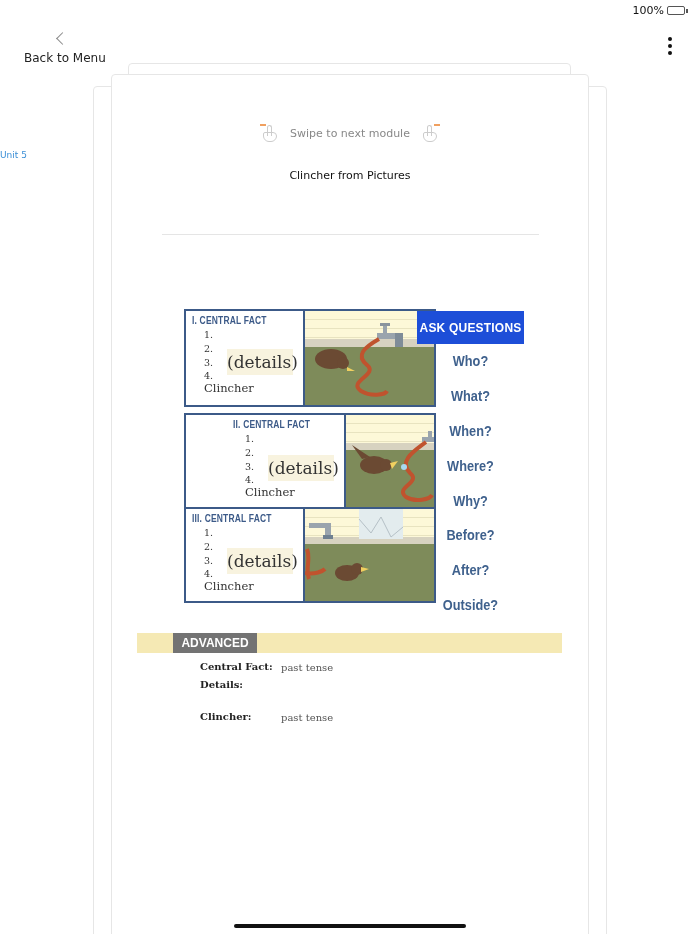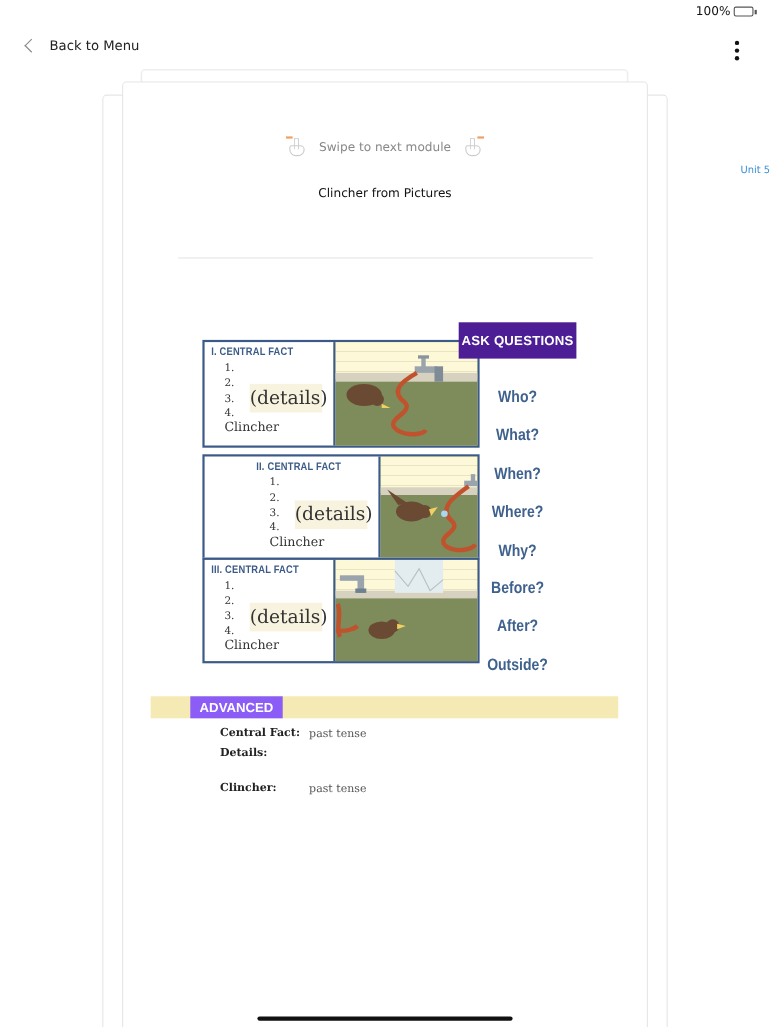--- a/index.html
+++ b/index.html
@@ -4,55 +4,55 @@
 <style>
   * { box-sizing: border-box; margin: 0; padding: 0; }
   html, body { width: 700px; height: 934px; overflow: hidden; background: #ffffff; }
   body { position: relative; font-family: "DejaVu Sans", sans-serif; color: #222; }
 
   .status { position: absolute; top: 4px; right: 12px; font-size: 11px; color: #111; display: flex; align-items: center; gap: 3px; }
   .battery { width: 18px; height: 9px; border: 1px solid #555; border-radius: 2px; position: relative; padding: 1px; }
   .battery .fill { width: 100%; height: 100%; background: #4cd964; border-radius: 1px; position: relative; }
   .battery-tip { width: 2px; height: 4px; background: #555; margin-left: -2px; }
 
-  .nav { position: absolute; top: 34px; left: 24px; display: flex; align-items: center; gap: 8px; font-size: 12px; color: #222; }
+  .nav { position: absolute; top: 34px; left: 24px; display: flex; align-items: center; gap: 8px; font-size: 12px; color: #222; flex-direction: column; }
   .nav .chev { width: 9px; height: 9px; border-left: 1.5px solid #888; border-bottom: 1.5px solid #888; transform: rotate(45deg); margin-right: 4px; }
   .kebab { position: absolute; top: 37px; right: 28px; display: flex; flex-direction: column; gap: 3px; }
   .kebab span { width: 4px; height: 4px; border-radius: 50%; background: #111; display: block; }
 
   .sheet { position: absolute; border: 1.5px solid #e6e6e6; border-radius: 4px; background: #fff; }
   .sheet.back-top { left: 128px; top: 63px; width: 443px; height: 40px; transform: perspective(200px) rotateX(0deg); }
   .sheet.back-left { left: 93px; top: 86px; width: 514px; height: 900px; }
   .sheet.front { left: 111px; top: 74px; width: 478px; height: 900px; }
 
   .swipe { position: absolute; top: 124px; left: 0; width: 700px; display: flex; justify-content: center; align-items: center; gap: 12px; font-size: 11px; color: #888; }
   .hand { width: 16px; height: 18px; position: relative; }
   .hand .finger { position: absolute; left: 5px; top: 1px; width: 5px; height: 11px; border: 1.2px solid #ccc; border-radius: 3px 3px 0 0; border-bottom: none; }
   .hand .palm { position: absolute; left: 1px; top: 8px; width: 14px; height: 10px; border: 1.2px solid #ccc; border-radius: 2px 4px 6px 6px; }
   .hand .arrow { position: absolute; top: 0; width: 6px; height: 2px; background: #f0a060; }
-  .unit { position: absolute; top: 150px; width: 700px; text-align: right; font-size: 9px; color: #3b8fd6; }
+  .unit { position: absolute; top: 150px; width: 700px; text-align: left; font-size: 9px; color: #3b8fd6; }
   .title { position: absolute; top: 169px; width: 700px; text-align: center; font-size: 11px; color: #111; }
   .divider { position: absolute; top: 234px; left: 162px; width: 377px; height: 1px; background: #e5e5e5; }
 
   .cf-box { position: absolute; left: 184px; width: 252px; border: 2px solid #3c5a88; display: flex; background: #fff; }
   .cf-text { width: 119px; border-right: 2px solid #3c5a88; padding: 4px 0 0 6px; position: relative; font-family: "DejaVu Serif", serif; }
   .cf-head { font-family: "Liberation Sans", sans-serif; font-weight: bold; font-size: 10px; color: #3c5a88; letter-spacing: 0.2px; transform: scaleX(0.85); transform-origin: left; white-space: nowrap; margin-bottom: 2px; }
   .cf-num { font-size: 9.5px; line-height: 14px; padding-left: 12px; color: #333; }
   .cf-clincher { font-size: 11.5px; color: #333; padding-left: 12px; line-height: 13px; }
   .cf-details { position: absolute; left: 41px; top: 38px; width: 66px; height: 26px; background: #f8f3df; font-size: 17px; color: #333; text-align: center; line-height: 26px; }
   .cf-pic { flex: 1; position: relative; overflow: hidden; background: #7b8a57; }
   .cf-pic .sky { position: absolute; left: 0; top: 0; width: 100%; height: 36%; background: repeating-linear-gradient(#fdf8d8 0 8px, #e8e3c0 8px 9px); }
   .cf-pic .wall { position: absolute; left: 0; top: 30%; width: 100%; height: 9%; background: #d7d2c0; }
   .cf-pic .ground { position: absolute; left: 0; top: 38%; width: 100%; height: 62%; background: #7e8b5a; }
 
-  .ask { position: absolute; left: 417px; top: 293px; width: 107px; height: 33px; background: #4c1d95; color: #fff; font-family: "Liberation Sans", sans-serif; font-weight: bold; font-size: 12px; display: flex; align-items: center; justify-content: center; letter-spacing: 0.2px; }
+  .ask { position: absolute; left: 417px; top: 311px; width: 107px; height: 33px; background: #1d4ed8; color: #fff; font-family: "Liberation Sans", sans-serif; font-weight: bold; font-size: 12px; display: flex; align-items: center; justify-content: center; letter-spacing: 0.2px; }
   .q { position: absolute; left: 417px; width: 107px; text-align: center; font-family: "Liberation Sans", sans-serif; font-weight: bold; font-size: 15px; color: #3f618d; transform: scaleX(0.85); }
 
   .adv-band { position: absolute; left: 137px; top: 633px; width: 425px; height: 20px; background: #f5e9b4; }
-  .adv-tag { position: absolute; left: 173px; top: 633px; width: 84px; height: 20px; background: #8b5cf6; color: #fff; font-family: "Liberation Sans", sans-serif; font-weight: bold; font-size: 12px; display: flex; align-items: center; justify-content: center; }
+  .adv-tag { position: absolute; left: 173px; top: 633px; width: 84px; height: 20px; background: #737373; color: #fff; font-family: "Liberation Sans", sans-serif; font-weight: bold; font-size: 12px; display: flex; align-items: center; justify-content: center; }
   .adv-row { position: absolute; left: 200px; font-family: "DejaVu Serif", serif; font-size: 10px; display: flex; }
   .adv-row .lbl { width: 81px; font-weight: bold; color: #222; }
   .adv-row .val { color: #555; line-height: 14px; }
   .adv-row .val i { color: #555; }
 
   .home { position: absolute; left: 234px; top: 924px; width: 232px; height: 4px; border-radius: 3px; background: #111; }
 </style>
 </head>
 <body>
 

